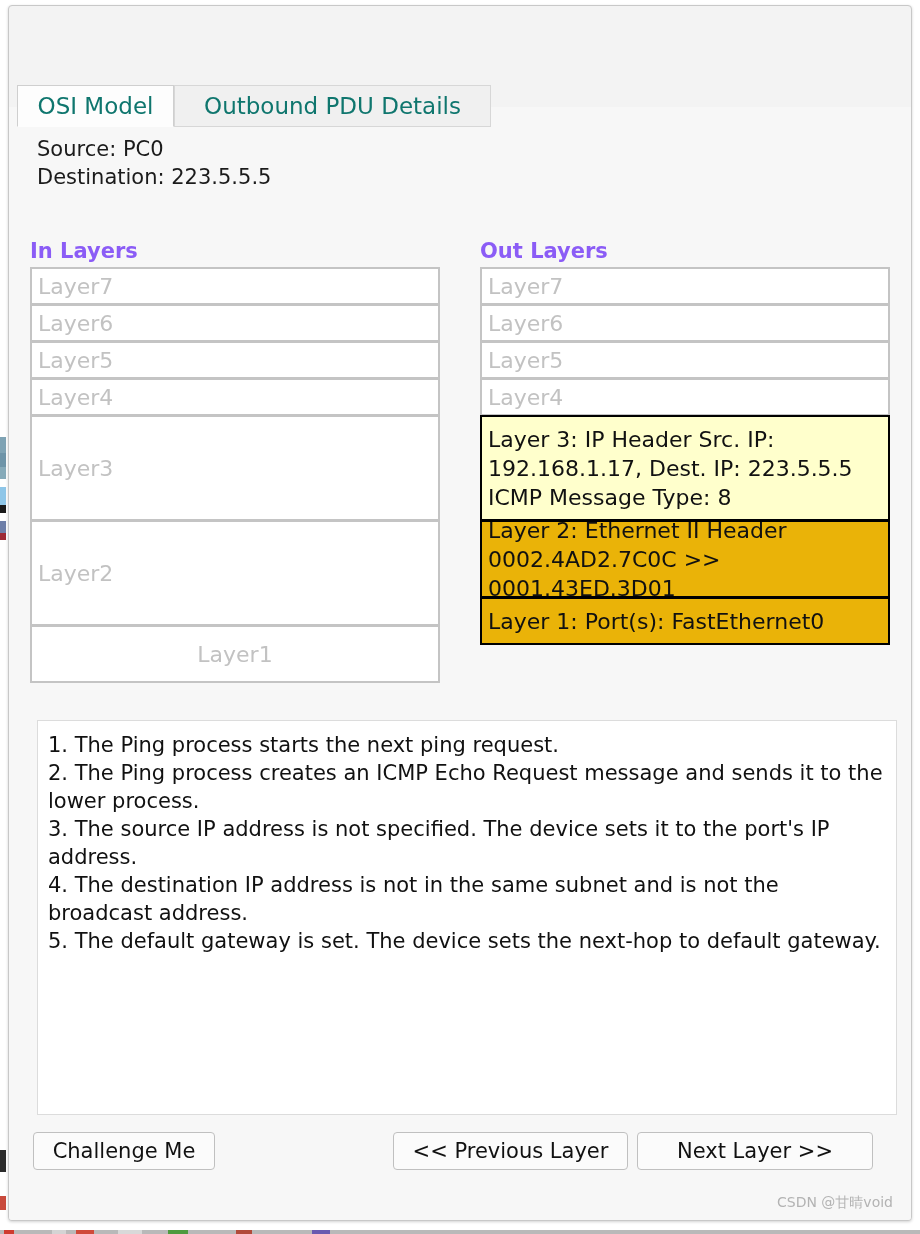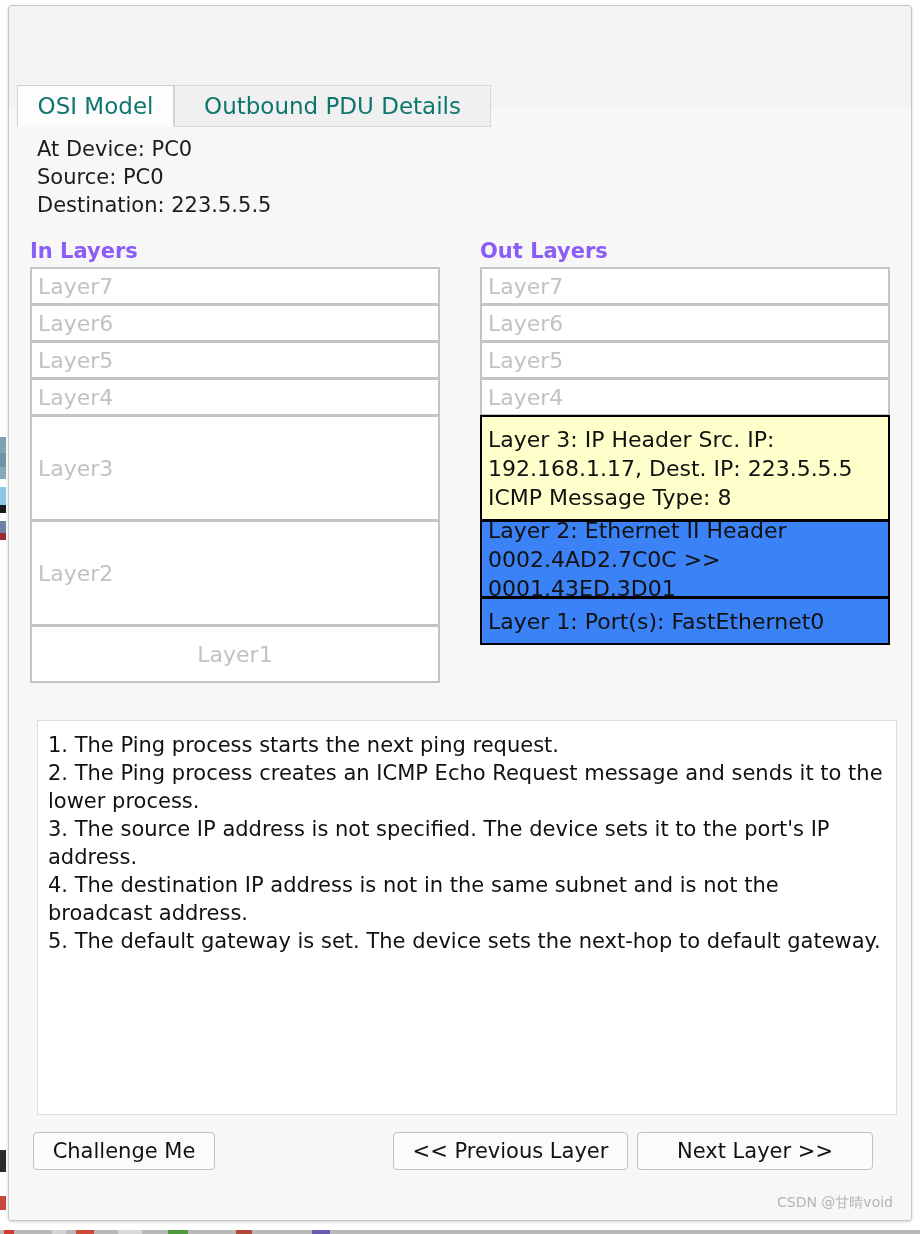--- a/index.html
+++ b/index.html
@@ -194,21 +194,21 @@
     padding: 17px 6px;
     font-size: 22px;
     color: #c2c2c2;
     overflow: hidden;
   }
   .layer-box:first-child { margin-top: 0; }
 
   .layer-box.filled {
     border: 2px solid #000000;
     color: #111111;
-    background: #3b82f6;
+    background: #eab308;
     line-height: 29px;
     align-items: center;
   }
   .layer-box.filled.highlight {
     background: #ffffcc;
   }
 
   
   #out-chevron {
     position: absolute;
@@ -297,21 +297,20 @@
   <div id="tabstrip">
     <div id="tab-underline"></div>
     <div id="tab-filler"></div>
     <div id="tab-0" class="tab active">OSI Model</div>
     <div id="tab-1" class="tab inactive">Outbound PDU Details</div>
   </div>
 
   <div id="content">
 
     <div id="device-info">
-      <div>At Device: PC0</div>
       <div>Source: PC0</div>
       <div>Destination: 223.5.5.5</div>
     </div>
 
     <div id="in-heading" class="col-heading">In Layers</div>
     <div id="out-heading" class="col-heading">Out Layers</div>
 
     <div id="in-col" class="layer-col">
         <div class="layer-box" style="height: 36px;">
           <span>Layer7</span>

